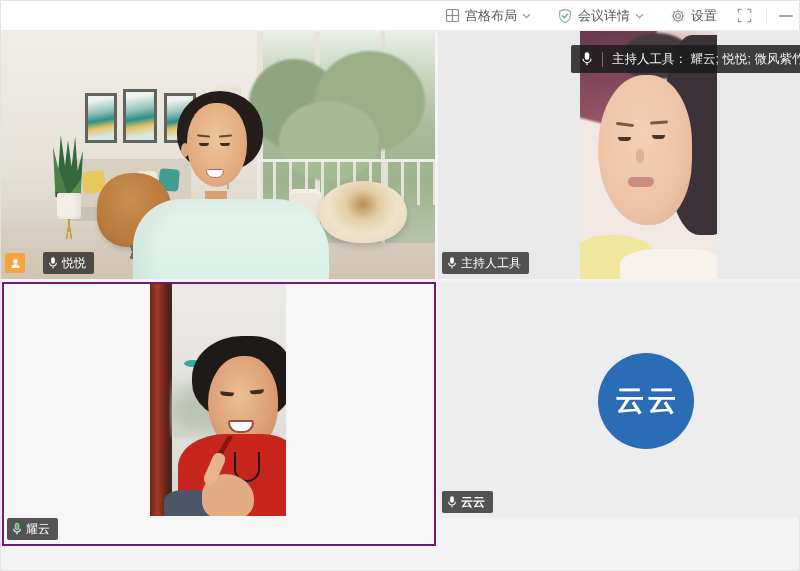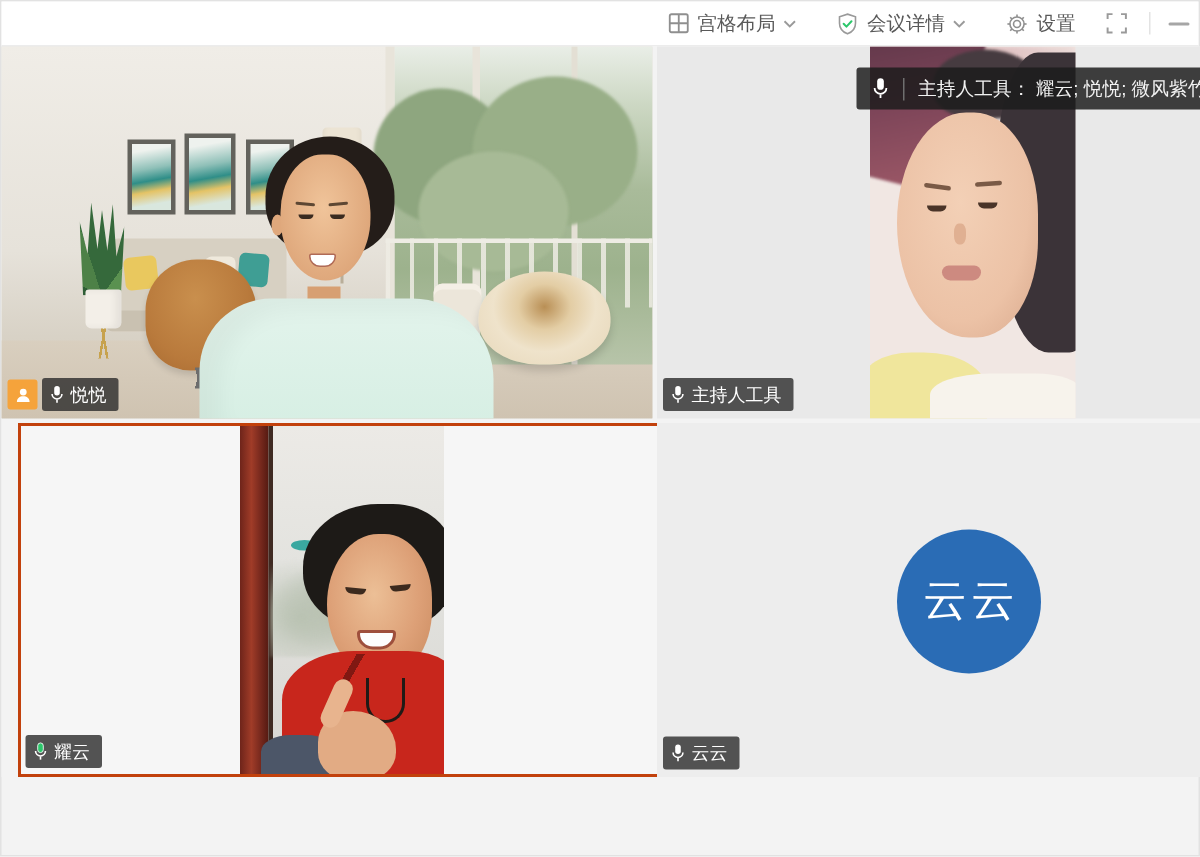--- a/index.html
+++ b/index.html
@@ -24,25 +24,25 @@
   .tb-popout { margin-left:16px; cursor:pointer; display:flex; }
   .tb-divider { width:1px; height:15px; background:#e3e3e3; margin:0 12px 0 0; }
   .menu-btn { width:20px; display:flex; align-items:center; cursor:pointer; }
   .menu-btn i { display:block; width:14px; height:2px; background:#a6a6a6; border-radius:1px; }
 
   
   .stage { position:relative; width:800px; height:487px; background:#f3f3f3; }
   .tile { position:absolute; overflow:hidden; background:#ebebeb; cursor:pointer; }
   .tile1 { left:0; top:0; width:434px; height:248px; background:#e6e3dd; }
   .tile2 { left:437px; top:0; width:363px; height:248px; background:#e9e9e9; }
-  .tile3 { left:11px; top:251px; width:434px; height:236px; background:#f6f6f6; border:2px solid #c2410c; }
-  .tile4 { left:437px; top:251px; width:363px; height:236px; background:#ededed; }
-
-  
-  .badge-row { position:absolute; left:4px; bottom:5px; display:flex; align-items:center; gap:3px; z-index:5; }
+  .tile3 { left:1px; top:251px; width:434px; height:264px; background:#f6f6f6; border:2px solid #701a75; }
+  .tile4 { left:437px; top:251px; width:363px; height:236px; background:#ededed;font-weight:bold; }
+
+  
+  .badge-row { position:absolute; left:4px; bottom:5px; display:flex; align-items:center; gap:18px; z-index:5; }
   .name-badge { display:flex; align-items:center; gap:4px; background:rgba(42,42,42,.8); color:#fff;
                 font-size:12px; line-height:1; padding:4px 8px 4px 5px; border-radius:2px; white-space:nowrap; }
   .host-badge { width:20px; height:20px; background:#f5a33b; border-radius:2px; display:flex; align-items:center; justify-content:center; }
 
   
   .banner { position:absolute; top:14px; left:570px; width:230px; height:28px; z-index:20;
             background:rgba(28,28,28,.84); display:flex; align-items:center; overflow:hidden;
             border-radius:2px 0 0 2px; color:#f2f2f2; font-size:12.5px; }
   .banner .b-mic { margin:0 0 0 10px; display:flex; }
   .banner .b-div { width:1px; height:15px; background:#6f6f6f; margin:0 9px; flex:0 0 auto; }

